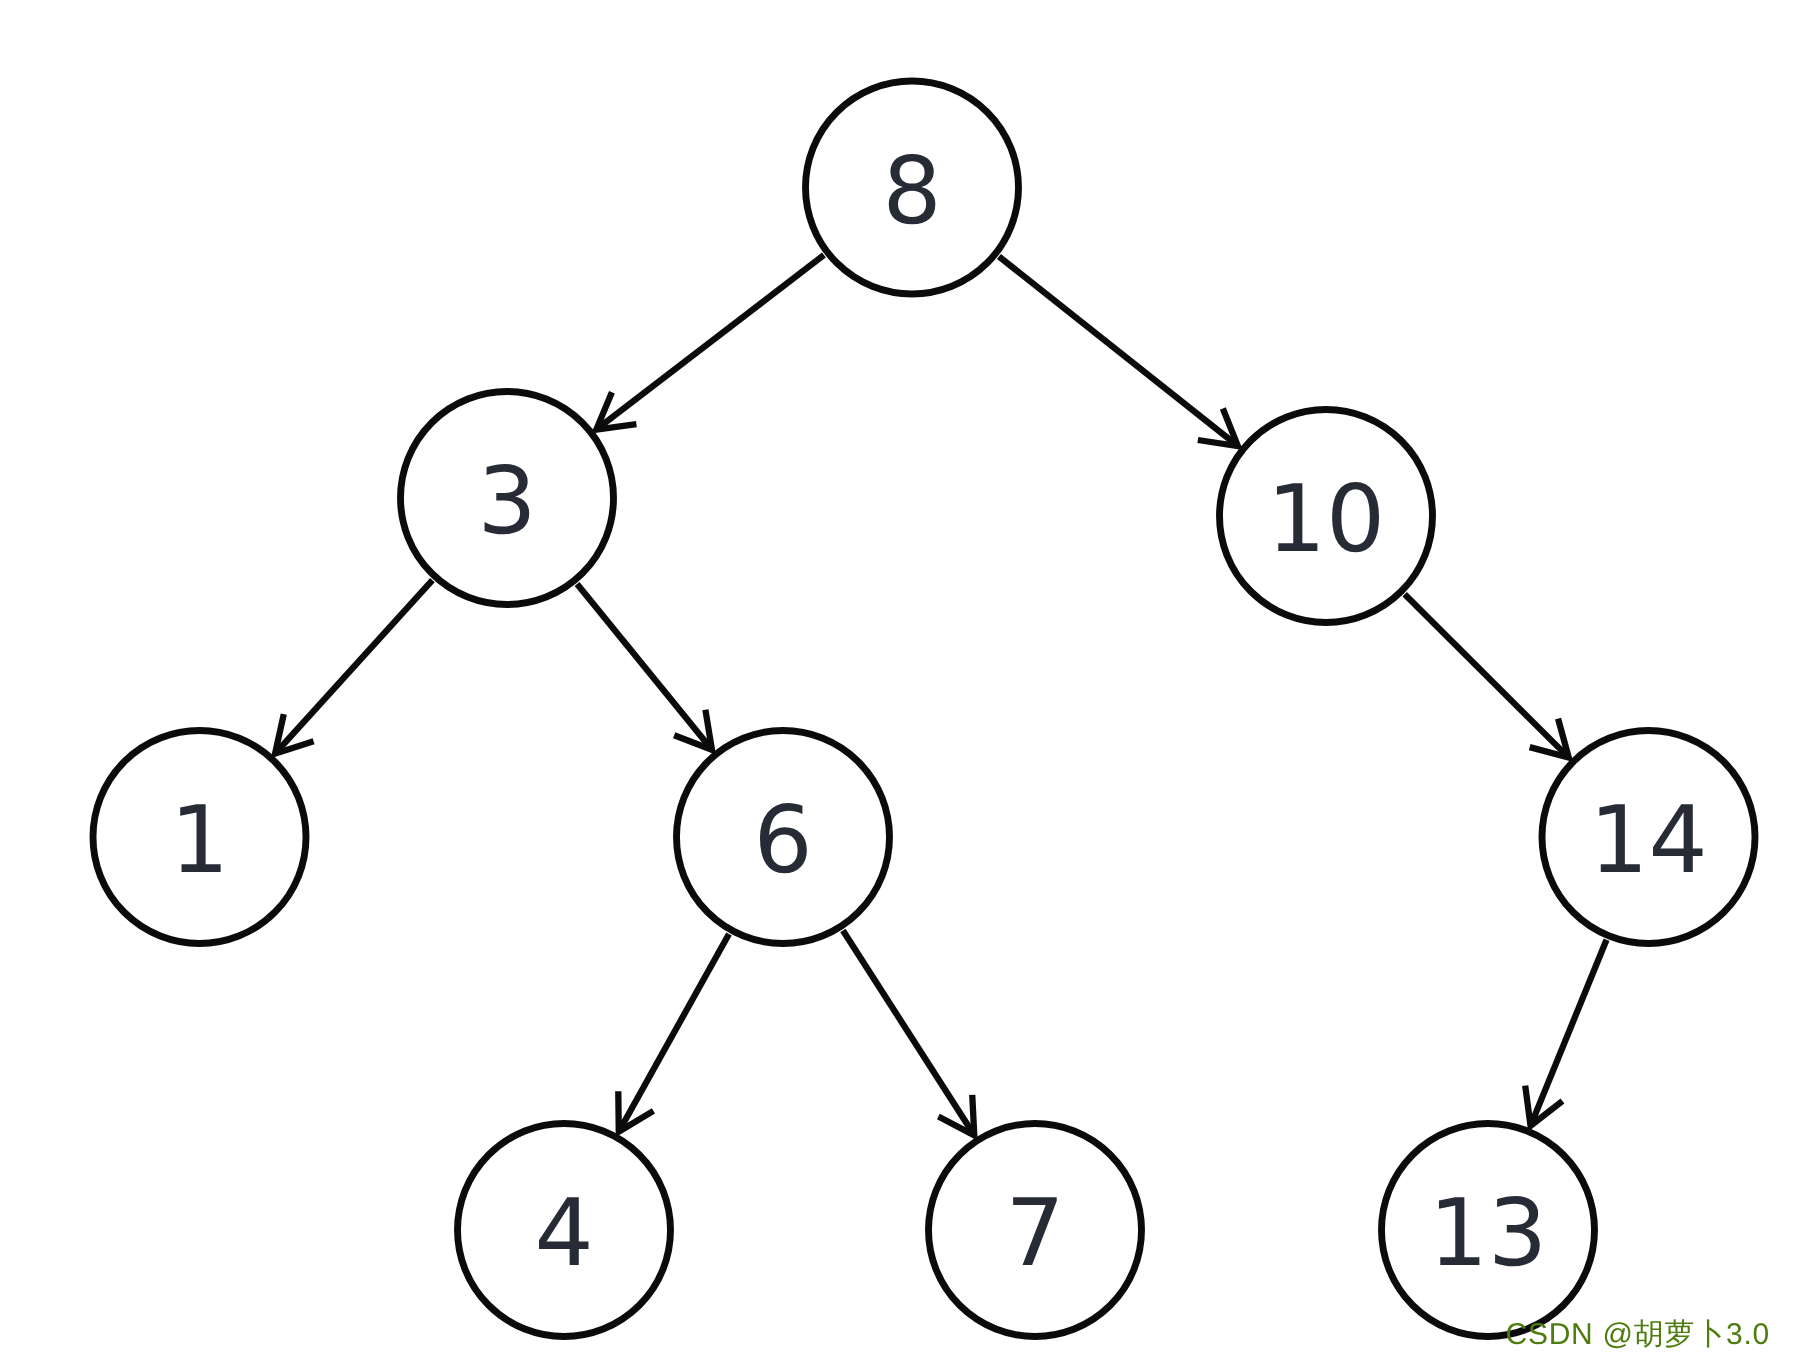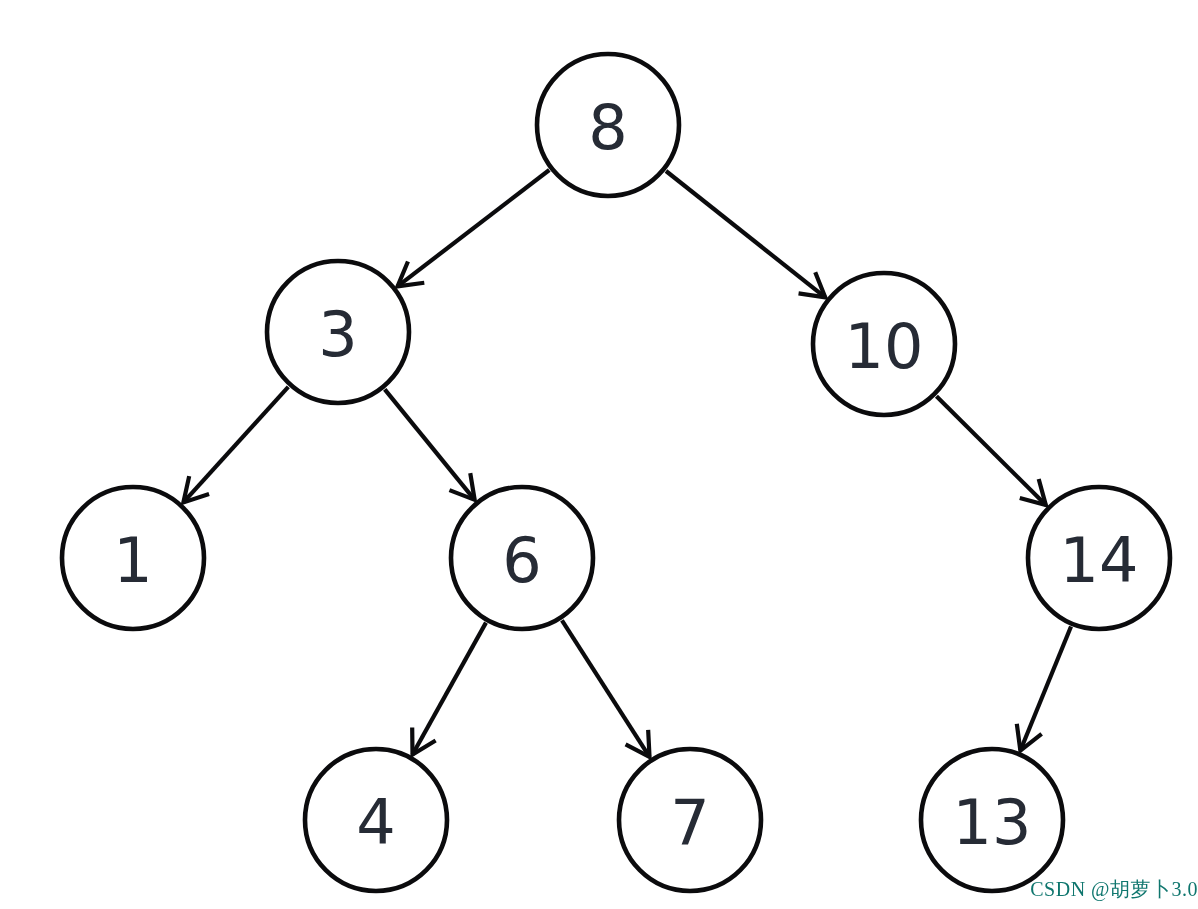--- a/index.html
+++ b/index.html
@@ -46,25 +46,25 @@
   }
   .edge-head {
     stroke: #0b0b0d;
     stroke-width: 4.2;
     fill: none;
     stroke-linecap: butt;
     stroke-linejoin: miter;
   }
   #watermark {
     position: absolute;
-    right: 0;
+    right: 18px;
     bottom: 6px;
-    font-family: Liberation Serif, serif;
+    font-family: Liberation Sans, sans-serif;
     font-size: 20px;
-    color: #0f766e;
+    color: #4d7c0f;
     white-space: nowrap;
     letter-spacing: 0.5px;
     user-select: none;
   }
 </style>
 </head>
 <body>
 
 <div id="canvas">
 

